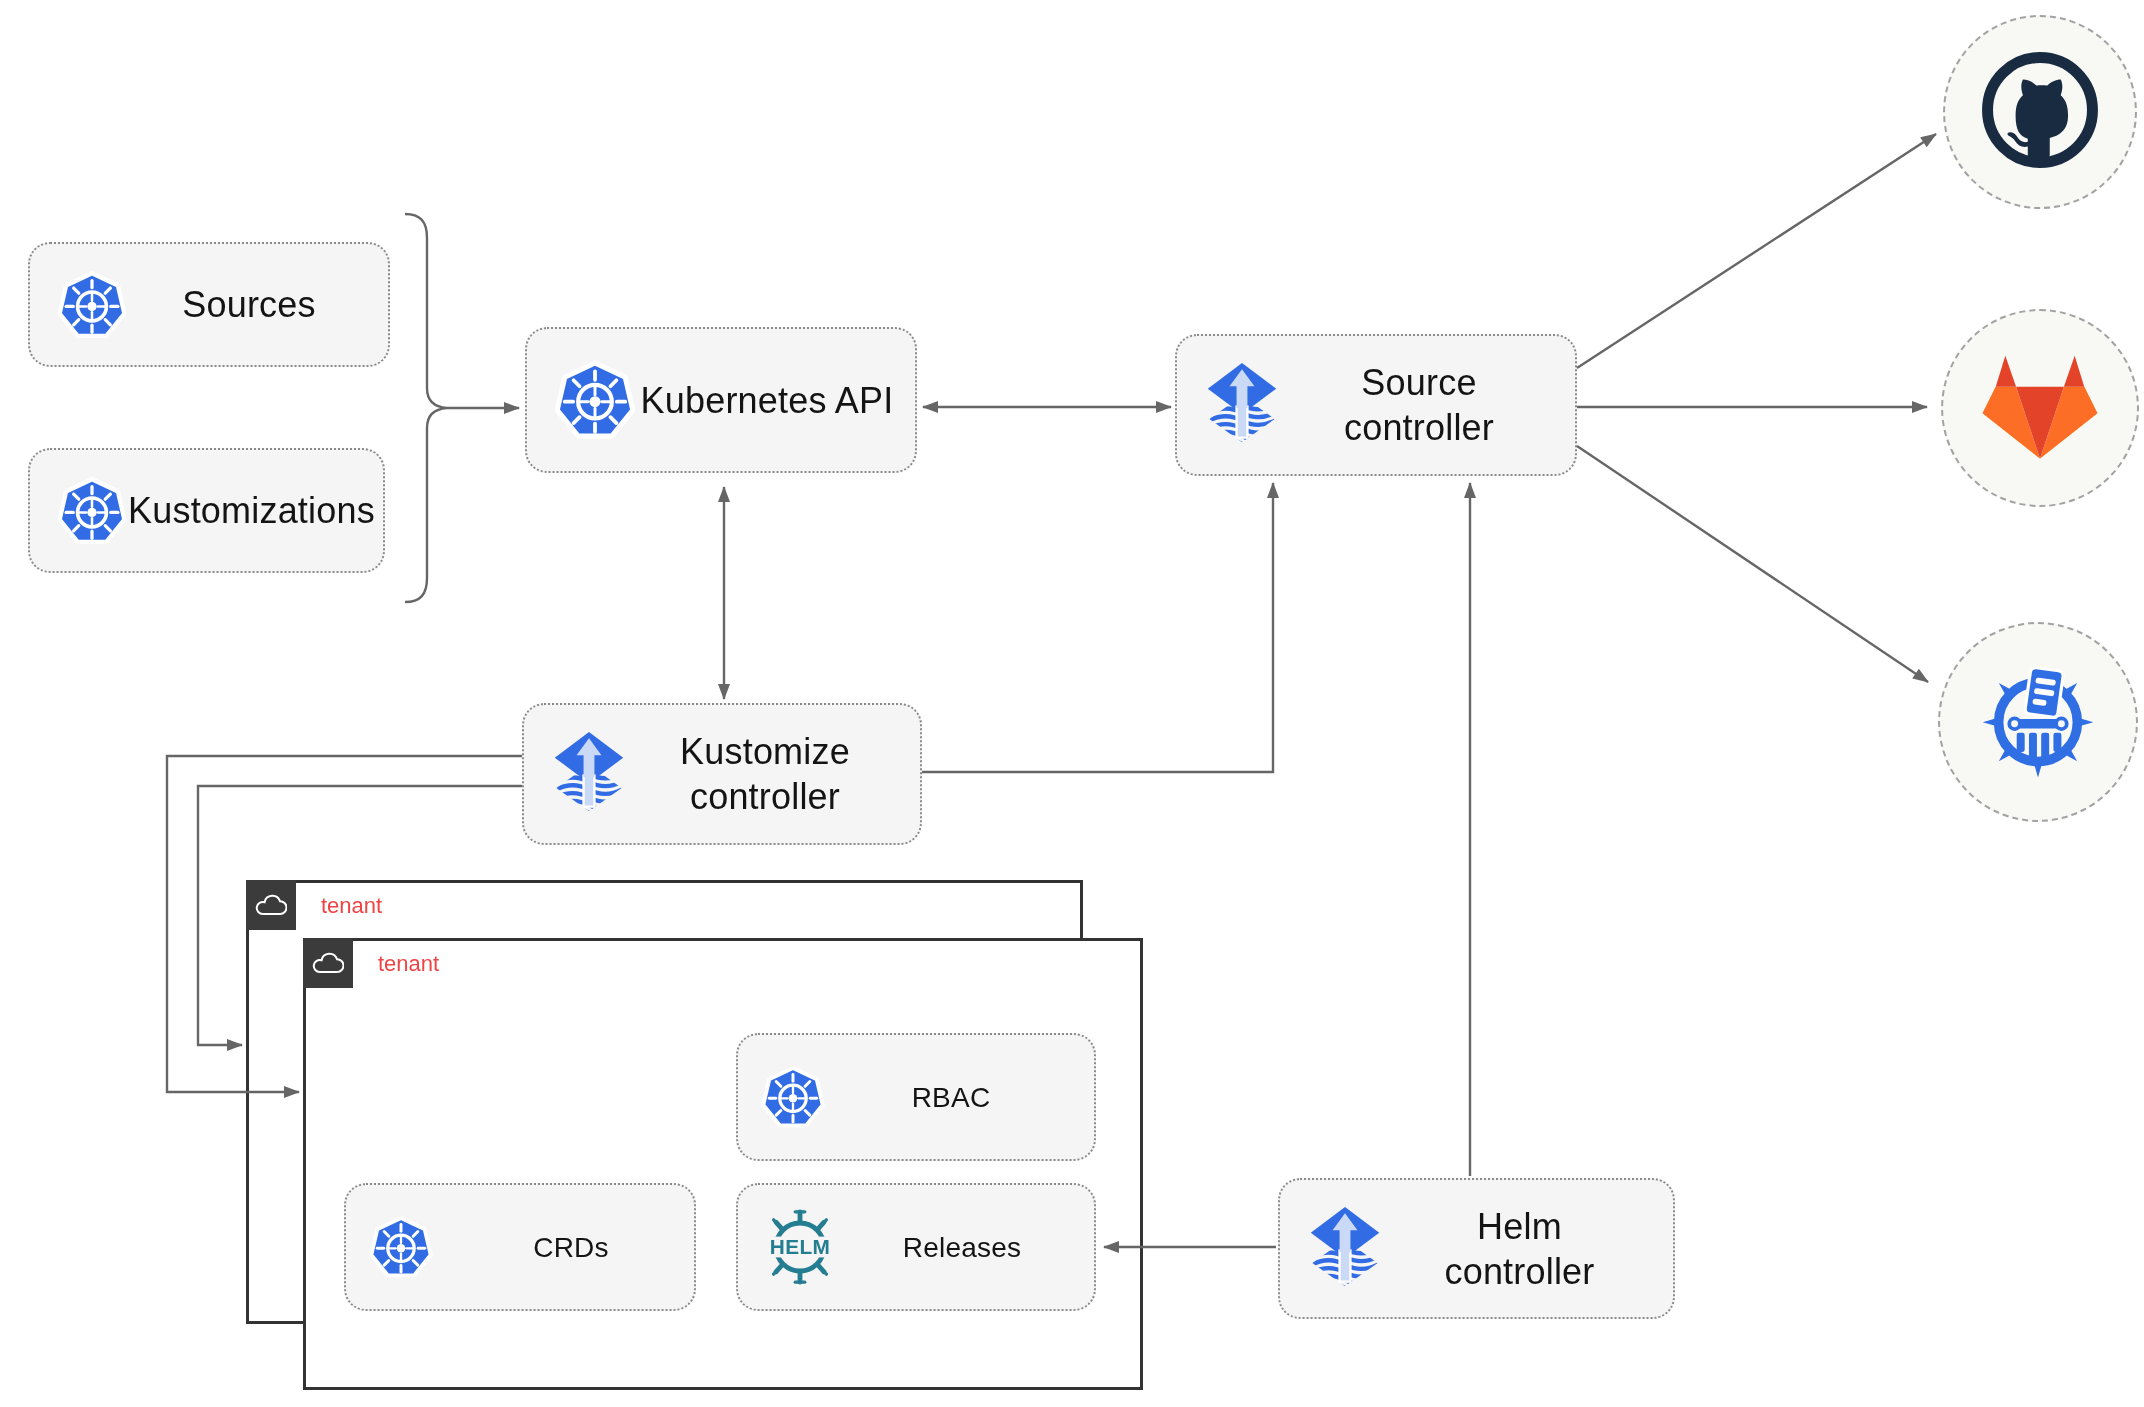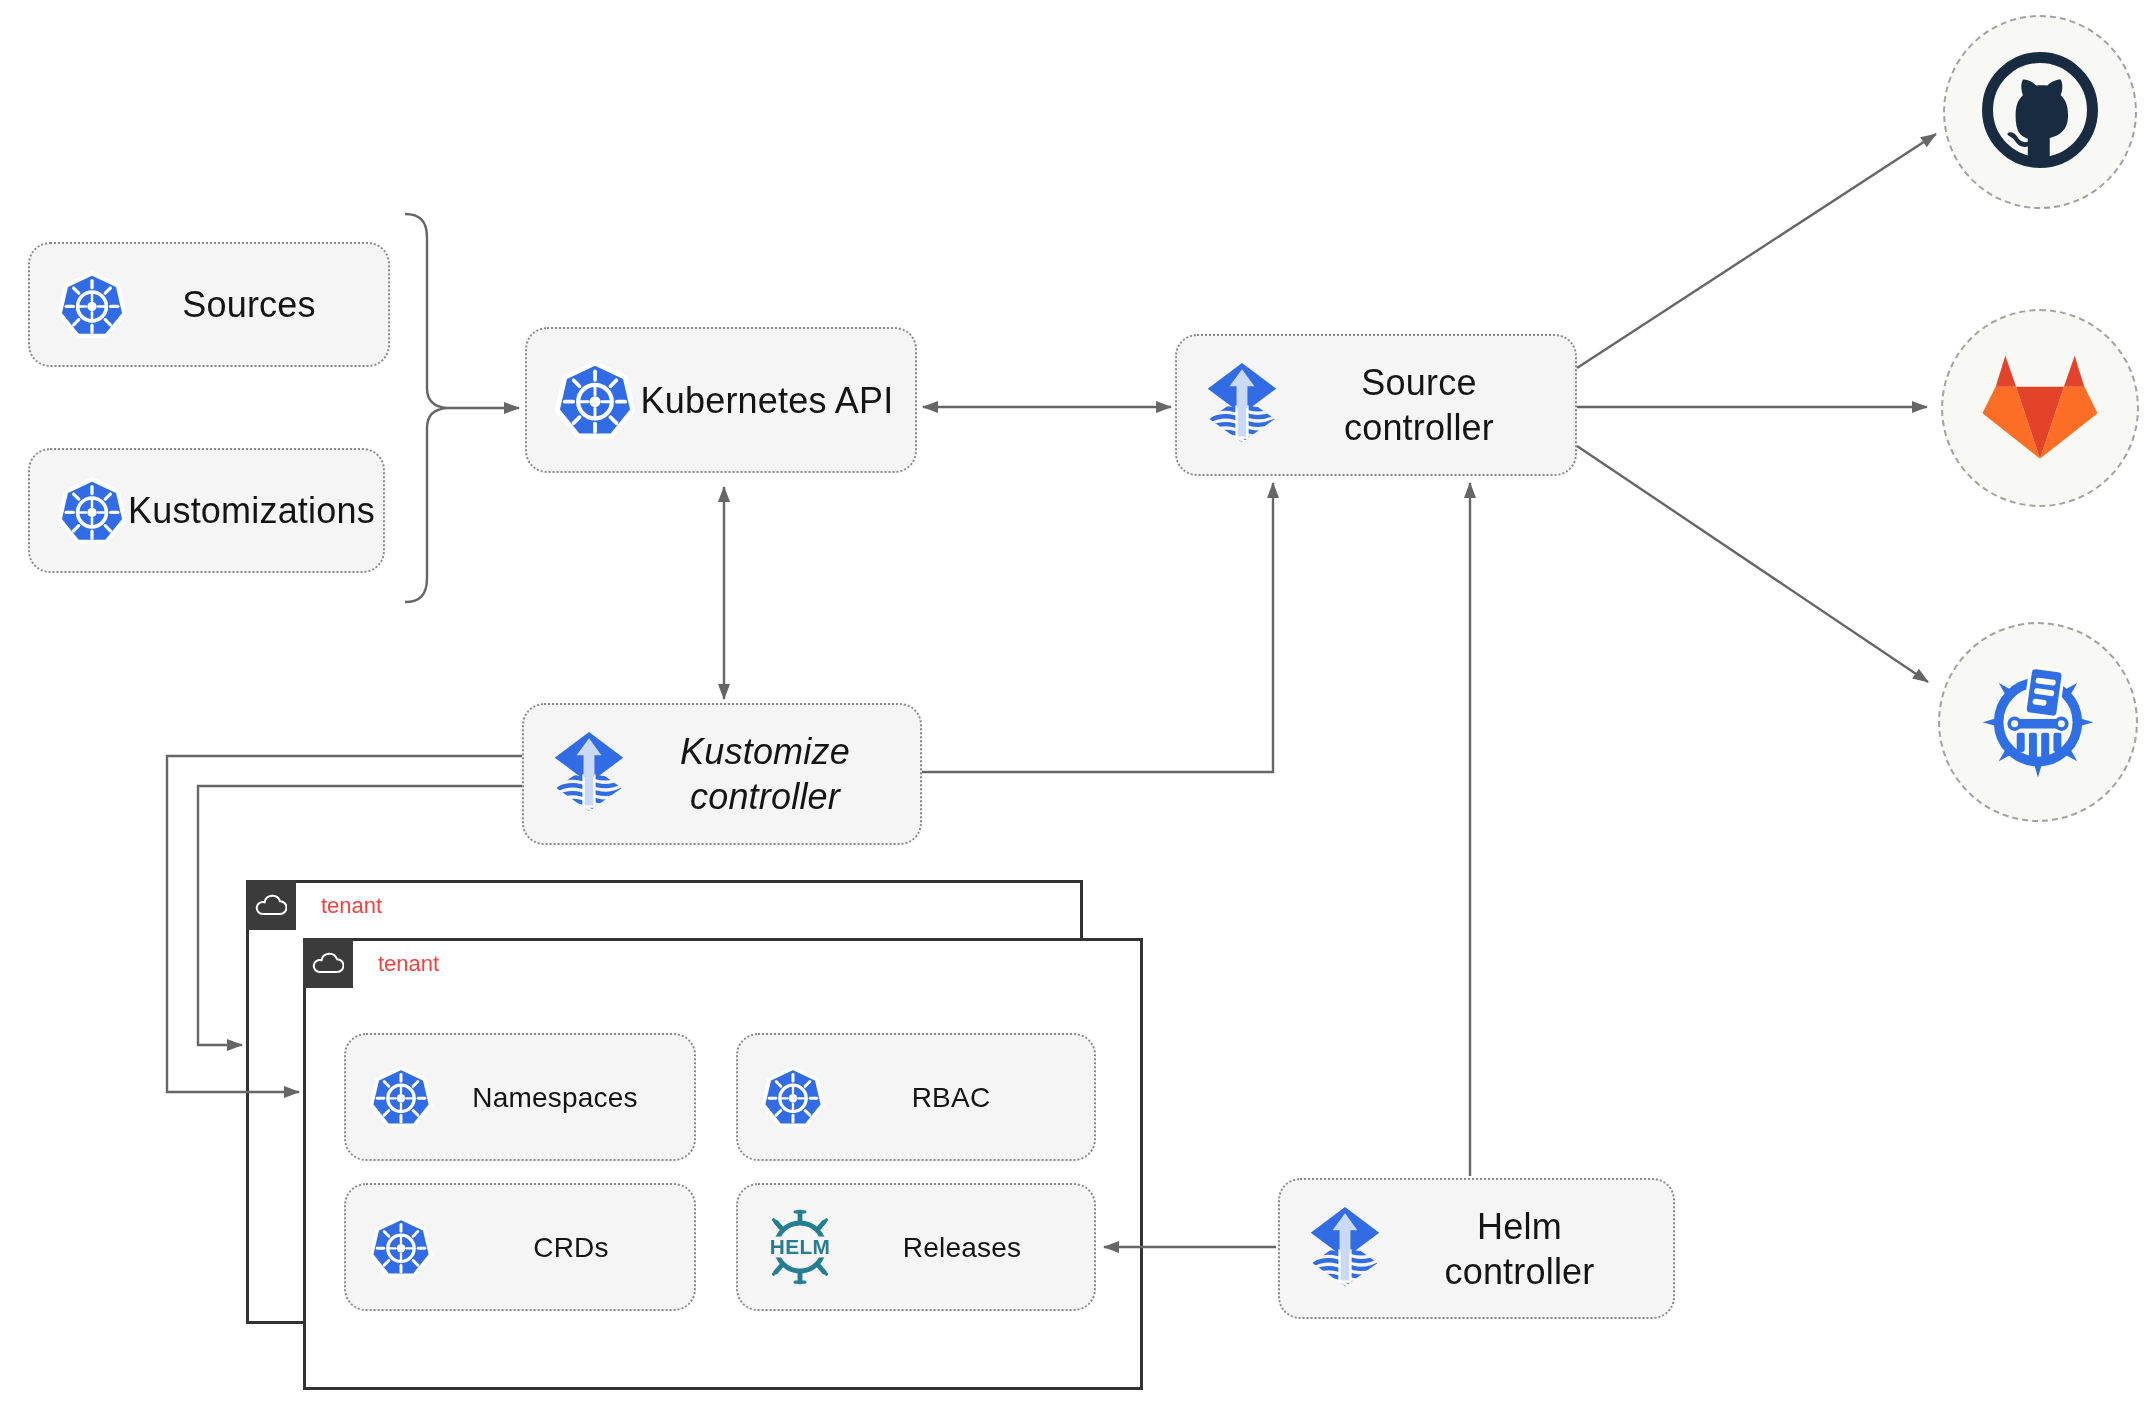--- a/index.html
+++ b/index.html
@@ -125,21 +125,21 @@
         <svg width="78" height="84" viewBox="0 0 100 108">
           <use href="#flux-icon"></use>
         </svg>
       </span>
     <span class="node-label">
       <div>Source</div>
       <div>controller</div>
     </span>
   </div>
 
-  <div class="node" style="left:522px;top:703px;width:400px;height:142px;font-style:italic;">
+  <div class="node" style="left:522px;top:703px;width:400px;height:142px;">
     <span class="icon-wrap">
         <svg width="78" height="84" viewBox="0 0 100 108">
           <use href="#flux-icon"></use>
         </svg>
       </span>
     <span class="node-label">
       <div>Kustomize</div>
       <div>controller</div>
     </span>
   </div>
@@ -149,28 +149,20 @@
         <svg width="78" height="84" viewBox="0 0 100 108">
           <use href="#flux-icon"></use>
         </svg>
       </span>
     <span class="node-label">
       <div>Helm</div>
       <div>controller</div>
     </span>
   </div>
 
-  <div class="node" style="left:344px;top:1033px;width:352px;height:128px;z-index:5;">
-    <span class="icon-wrap" style="margin-left:22px;">
-        <svg width="66" height="66" viewBox="0 0 100 100">
-          <use href="#k8s-icon"></use>
-        </svg>
-      </span>
-    <span class="node-label" style="font-size:28px;">Namespaces</span>
-  </div>
 
   <div class="node" style="left:736px;top:1033px;width:360px;height:128px;z-index:5;">
     <span class="icon-wrap" style="margin-left:22px;">
         <svg width="66" height="66" viewBox="0 0 100 100">
           <use href="#k8s-icon"></use>
         </svg>
       </span>
     <span class="node-label" style="font-size:28px;">RBAC</span>
   </div>
 

